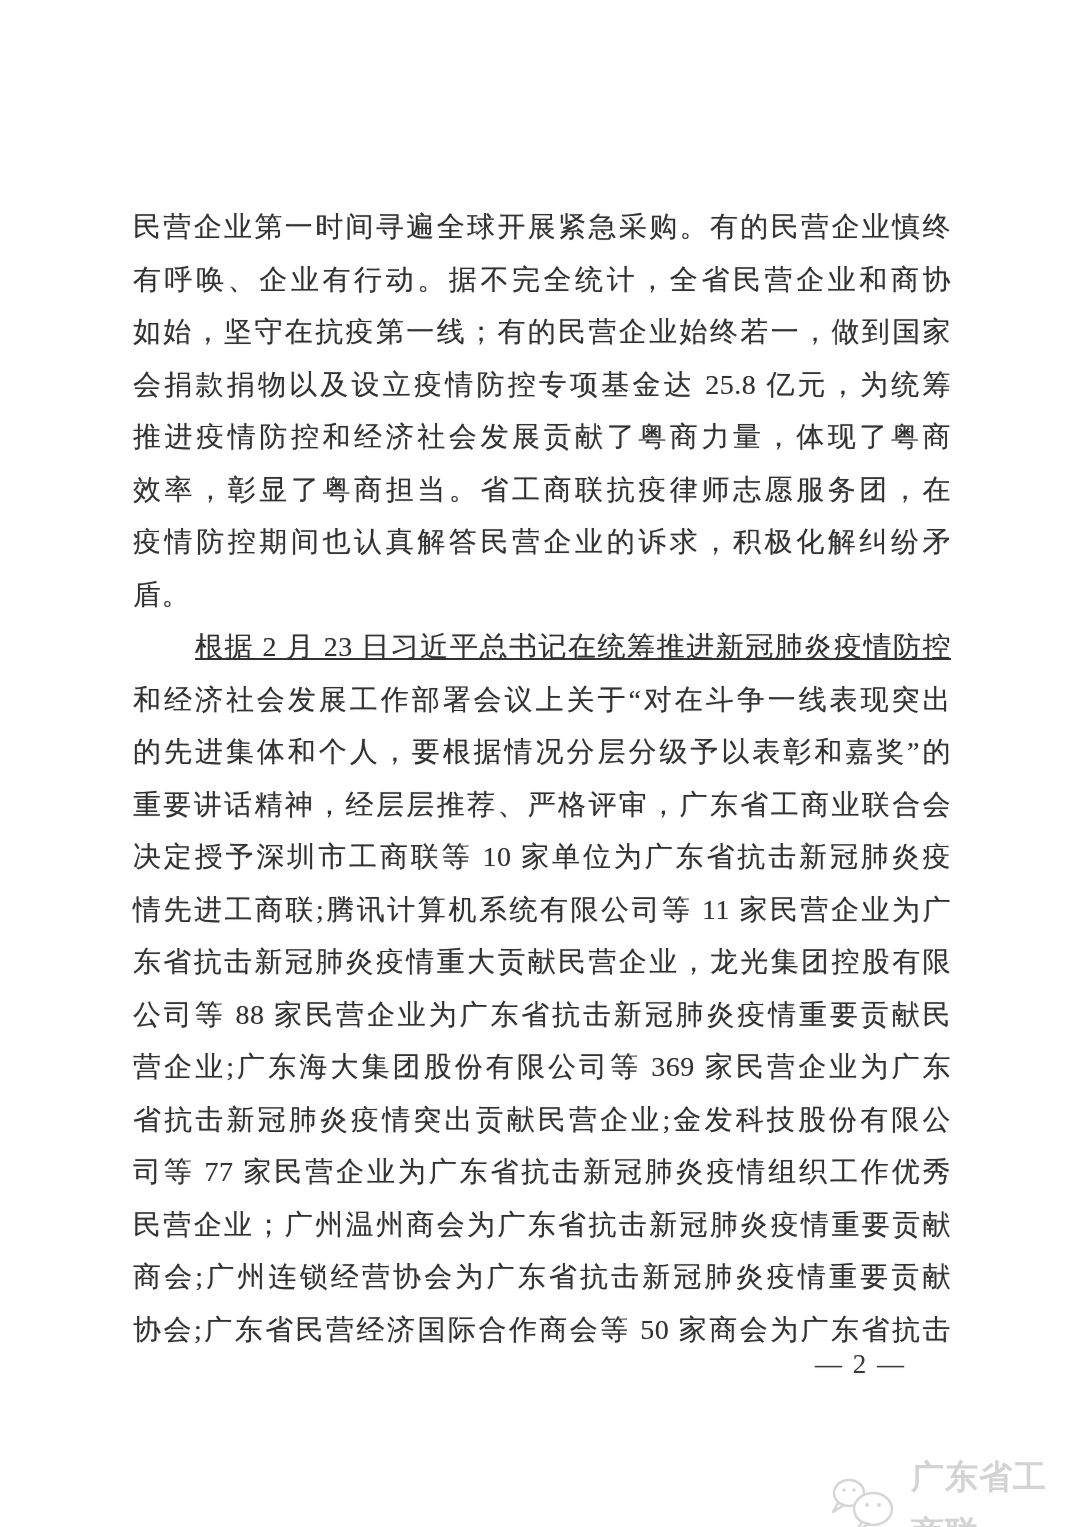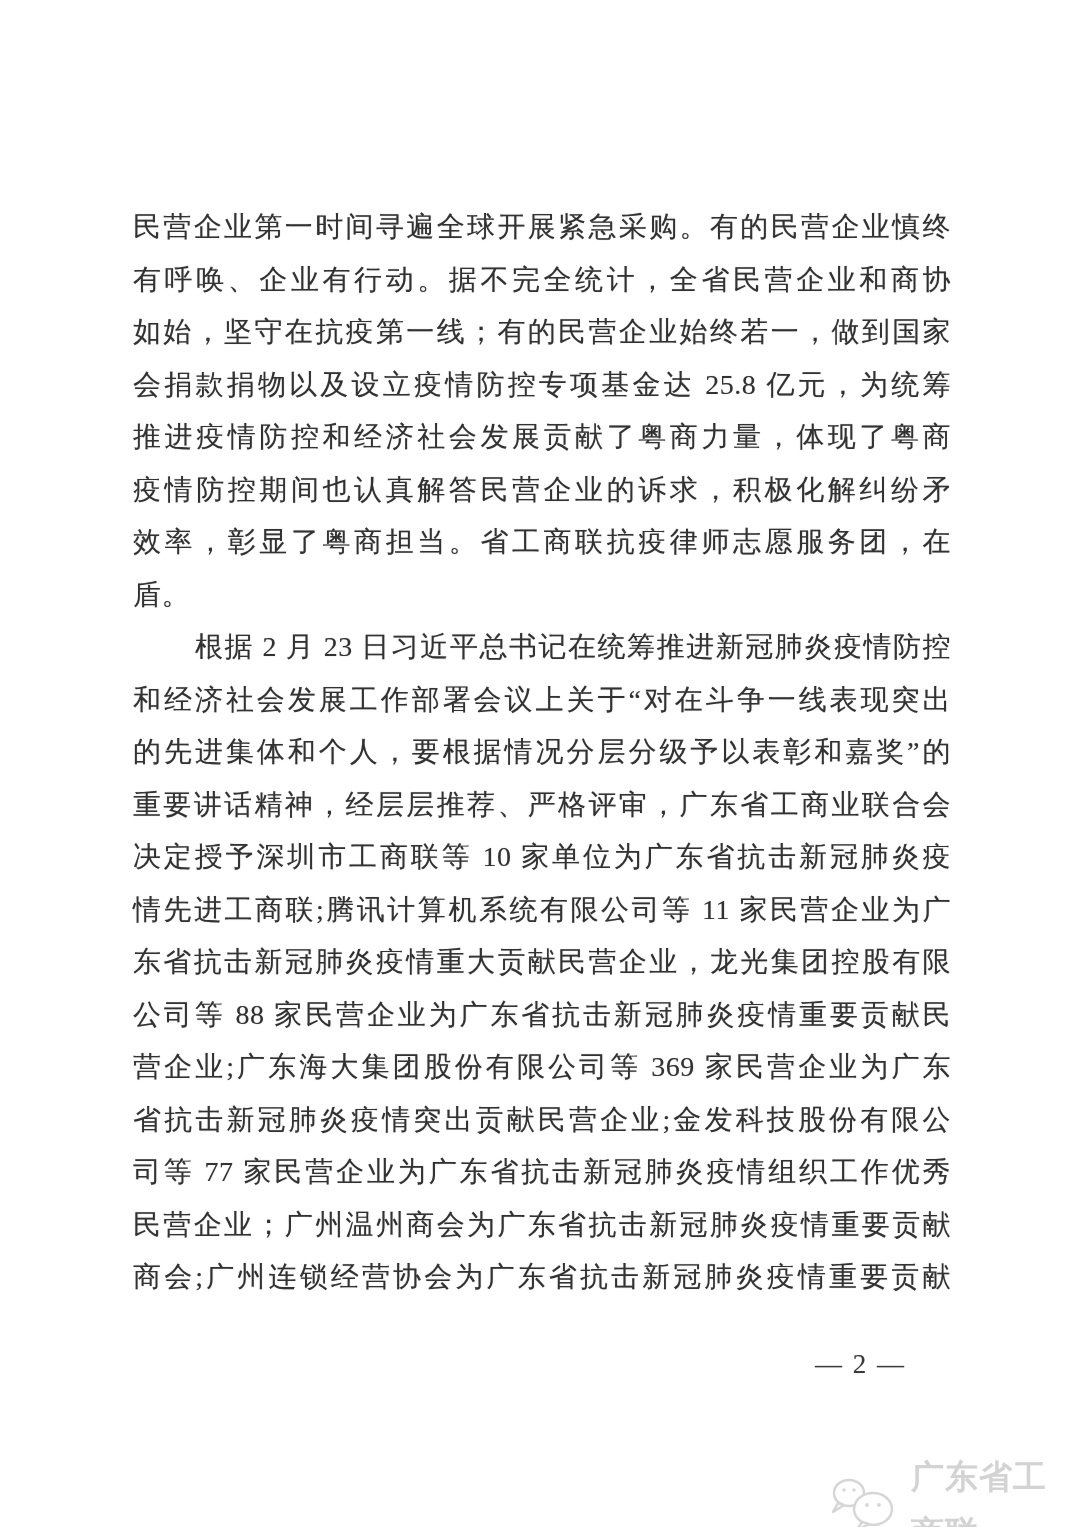--- a/index.html
+++ b/index.html
@@ -32,20 +32,21 @@
     letter-spacing: 0.5px;
     white-space: nowrap; 
     white-space: normal;
   }
   .line.para-end {
     text-align: left;
     text-align-last: left;
   }
   .line.indent {
     text-indent: 62px;
+    text-decoration: underline;
   }
   .page-number {
     position: absolute;
     top: 1349px;
     left: 0;
     width: 906px;
     text-align: right;
     font-size: 27px;
     color: #3a3a3a;
     letter-spacing: 2px;
@@ -76,36 +77,37 @@
 <body>
 
 <div class="page">
 
   <div class="body-text">
     <div class="line">民营企业第一时间寻遍全球开展紧急采购。有的民营企业慎终</div>
     <div class="line">有呼唤、企业有行动。据不完全统计，全省民营企业和商协</div>
     <div class="line">如始，坚守在抗疫第一线；有的民营企业始终若一，做到国家</div>
     <div class="line">会捐款捐物以及设立疫情防控专项基金达 25.8 亿元，为统筹</div>
     <div class="line">推进疫情防控和经济社会发展贡献了粤商力量，体现了粤商</div>
+    <div class="line">效率，彰显了粤商担当。省工商联抗疫律师志愿服务团，在</div>
     <div class="line">疫情防控期间也认真解答民营企业的诉求，积极化解纠纷矛</div>
-    <div class="line">效率，彰显了粤商担当。省工商联抗疫律师志愿服务团，在</div>
     <div class="line para-end">盾。</div>
     <div class="line indent">根据 2 月 23 日习近平总书记在统筹推进新冠肺炎疫情防控</div>
     <div class="line">和经济社会发展工作部署会议上关于“对在斗争一线表现突出</div>
     <div class="line">的先进集体和个人，要根据情况分层分级予以表彰和嘉奖”的</div>
     <div class="line">重要讲话精神，经层层推荐、严格评审，广东省工商业联合会</div>
     <div class="line">决定授予深圳市工商联等 10 家单位为广东省抗击新冠肺炎疫</div>
     <div class="line">情先进工商联;腾讯计算机系统有限公司等 11 家民营企业为广</div>
     <div class="line">东省抗击新冠肺炎疫情重大贡献民营企业，龙光集团控股有限</div>
     <div class="line">公司等 88 家民营企业为广东省抗击新冠肺炎疫情重要贡献民</div>
     <div class="line">营企业;广东海大集团股份有限公司等 369 家民营企业为广东</div>
     <div class="line">省抗击新冠肺炎疫情突出贡献民营企业;金发科技股份有限公</div>
     <div class="line">司等 77 家民营企业为广东省抗击新冠肺炎疫情组织工作优秀</div>
     <div class="line">民营企业；广州温州商会为广东省抗击新冠肺炎疫情重要贡献</div>
     <div class="line">商会;广州连锁经营协会为广东省抗击新冠肺炎疫情重要贡献</div>
+    <div class="line">协会;广东省民营经济国际合作商会等 50 家商会为广东省抗击</div>
   </div>
 
   <div class="page-number">— 2 —</div>
 
   <div class="watermark">
     <span>
       <svg class="wm-icon" width="76" height="56" viewBox="0 0 76 56" xmlns="http://www.w3.org/2000/svg">
 
         <ellipse cx="21" cy="16" rx="15" ry="13" fill="#ffffff" stroke="#d6d6d6" stroke-width="2.5"></ellipse>
         <path d="M10 26 L5 35 L16 28 Z" fill="#ffffff" stroke="#d6d6d6" stroke-width="2.5" stroke-linejoin="round"></path>

